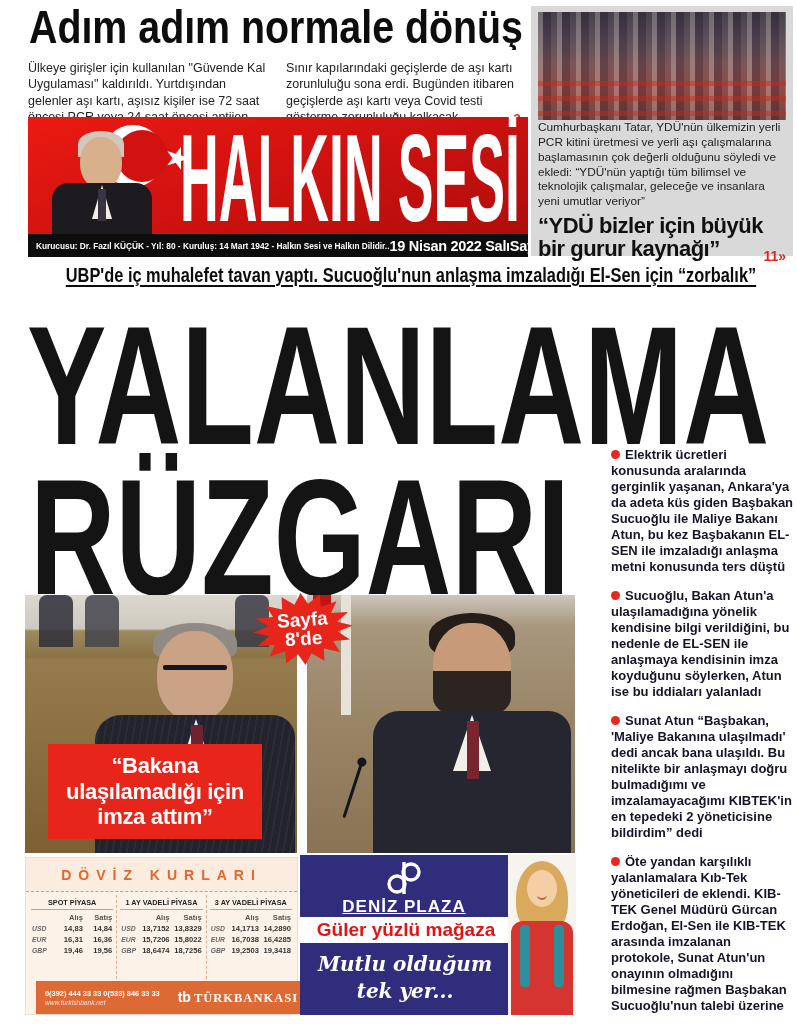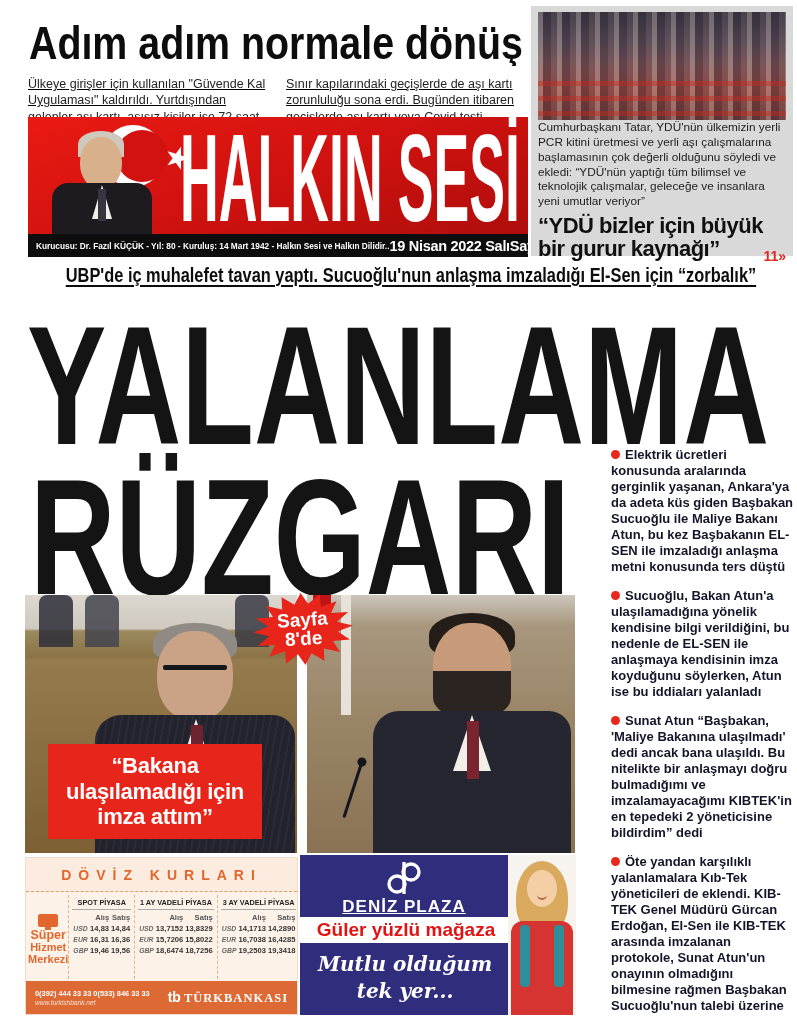--- a/index.html
+++ b/index.html
@@ -1,21 +1,21 @@
 <!DOCTYPE html>
 <html><head>
 <meta charset="utf-8">
 <style>
   html,body{margin:0;padding:0;background:#e9e9e9;}
   #paper{position:relative;width:797px;height:1024px;background:#ffffff;margin:0 auto;
          font-family:"Liberation Sans",sans-serif;overflow:hidden;}
   [data-name]{box-sizing:border-box;}
 
   
-  #top-story{position:absolute;left:28px;top:20px;width:500px;height:110px;text-decoration:underline;}
+  #top-story{position:absolute;left:28px;top:4px;width:500px;height:110px;}
   #top-story svg text{font-family:"Liberation Sans",sans-serif;font-weight:bold;fill:#0d0d0d;}
   #top-cols{display:flex;gap:16px;margin-top:6px;}
   .tcol{flex:1;font-size:12.5px;line-height:1.3;color:#222;font-weight:500;}
   .pageref{color:#e0281e;font-weight:bold;white-space:nowrap;}
   #top-ref{float:right;margin-top:2px;font-size:13px;}
 
   
   #sidebar{position:absolute;left:531px;top:6px;width:262px;height:250px;background:#d9d9d9;padding:6px 7px;}
   #sb-photo{position:relative;height:108px;overflow:hidden;
     background:linear-gradient(180deg,#3a3440 0%,#574753 26%,#7a4f51 48%,#95413a 72%,#6e3a38 100%);}
@@ -106,21 +106,21 @@
   .prov1{font-size:12.5px;font-weight:800;line-height:1.05;}
   .prov2{font-size:11px;font-weight:bold;line-height:1.05;}
   .cx-sec{flex:1;padding:0 3px;display:flex;flex-direction:column;}
   .cx-sec + .cx-sec{border-left:1px dashed #e2b28e;}
   .cx-sec-title{font-size:7.3px;font-weight:800;text-align:center;color:#222;border-bottom:1px solid #aaa;
     padding:3px 0 2px;margin-bottom:2px;white-space:nowrap;}
   .cx-table{width:100%;border-collapse:collapse;}
   .cx-table td{font-size:7.6px;font-weight:bold;color:#333;text-align:right;padding:1px 1px;}
   .cx-table td.h{color:#555;font-weight:bold;text-align:right;}
   .cx-table td.c{font-style:italic;color:#666;font-size:6.8px;text-align:left;}
-  #cx-strip{position:absolute;left:0;bottom:0;width:100%;height:33px;background:#dd6a35;color:#fff;
+  #cx-strip{position:absolute;left:10px;bottom:0;width:100%;height:33px;background:#dd6a35;color:#fff;
     display:flex;align-items:center;justify-content:space-between;padding:0 9px;}
   #cx-phones{font-size:7.4px;font-weight:bold;line-height:1.3;}
   #cx-site{font-size:6.6px;font-style:italic;opacity:.8;font-weight:normal;}
   #cx-bank{display:flex;align-items:baseline;gap:3px;}
   #cx-tb{font-size:14px;font-weight:800;}
   #cx-bankname{font-family:"Liberation Serif",serif;font-size:12.5px;letter-spacing:1px;font-weight:bold;}
 
   
   #deniz{position:absolute;left:300px;top:855px;width:276px;height:160px;background:#312d7d;overflow:hidden;}
   #dz-top{position:absolute;left:0;top:5px;width:208px;text-align:center;color:#fff;text-decoration:underline;}
@@ -246,26 +246,20 @@
       <span data-name="badge-line-1">Sayfa</span>
       <span data-name="badge-line-2">8'de</span>
     </div>
 
     <div id="quote-left" class="quote" data-name="quote-sucuoglu">“Bakana ulaşılamadığı için imza attım”</div>
   </div>
 
   <div id="currency" data-name="currency-box">
     <div id="cx-title" data-name="currency-title">DÖVİZ KURLARI</div>
     <div id="cx-main">
-      <div id="cx-provider" data-name="currency-provider">
-        <div id="cx-icon" data-name="service-desk-icon"></div>
-        <div class="prov1" data-name="provider-line-1">Süper</div>
-        <div class="prov2" data-name="provider-line-2">Hizmet</div>
-        <div class="prov2" data-name="provider-line-3">Merkezi</div>
-      </div>
 
       <div class="cx-sec" data-name="currency-section-spot">
         <div class="cx-sec-title" data-name="currency-section-title">SPOT PİYASA</div>
         <table class="cx-table" data-name="currency-table">
           <tbody>
               <tr>
                 <td class="c" data-name="cell"></td>
                 <td class="h" data-name="col-alis">Alış</td>
                 <td class="h" data-name="col-satis">Satış</td>
               </tr>

